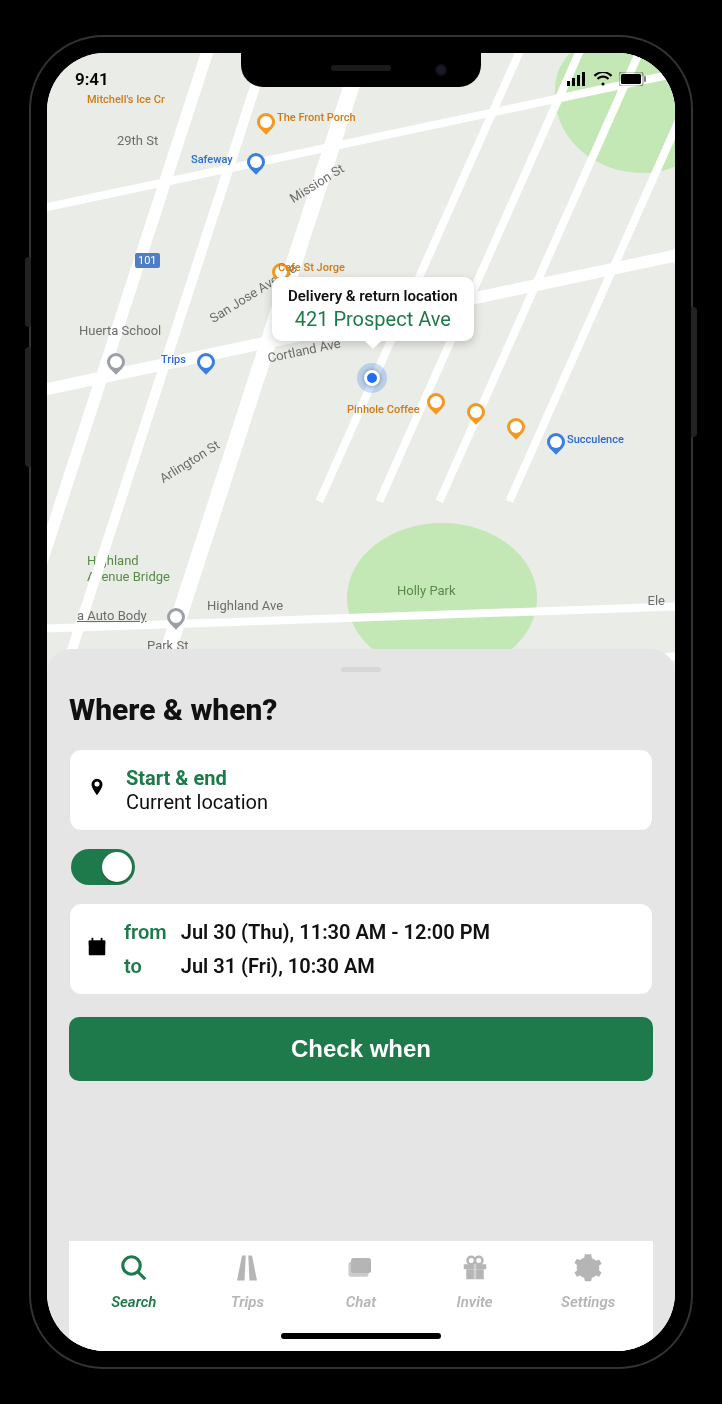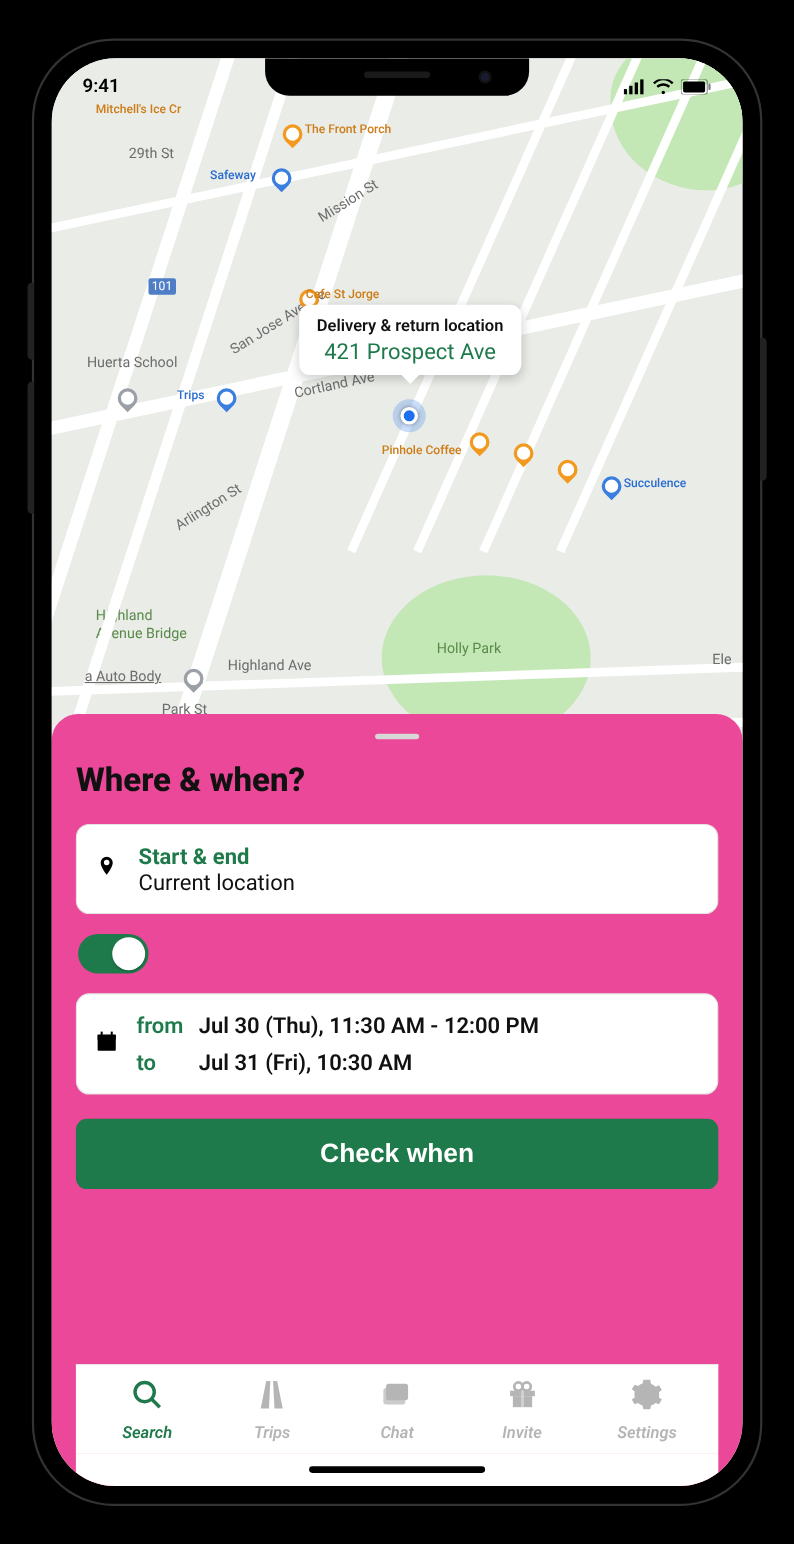--- a/index.html
+++ b/index.html
@@ -137,21 +137,21 @@
   .callout:after{
     content:""; position:absolute; bottom:-8px; left:50%;
     transform:translateX(-50%);
     border:8px solid transparent; border-top-color:#fff;border-bottom:none;
   }
 
   
   .sheet {
     flex:1;
     margin-top:-24px;
-    background:#ec4899;
+    background:#e5e5e5;
     border-radius:24px 24px 0 0;
     padding:18px 22px 0;
     position:relative;
     z-index:5;
     display:flex;
     flex-direction:column;
   }
   .sheet .grab { width:40px;height:5px;border-radius:3px;background:#d7d7d7;margin:0 auto 20px;}
   .sheet h1 { font-size:30px; font-weight:800; color:#111; margin-bottom:22px;}
 

